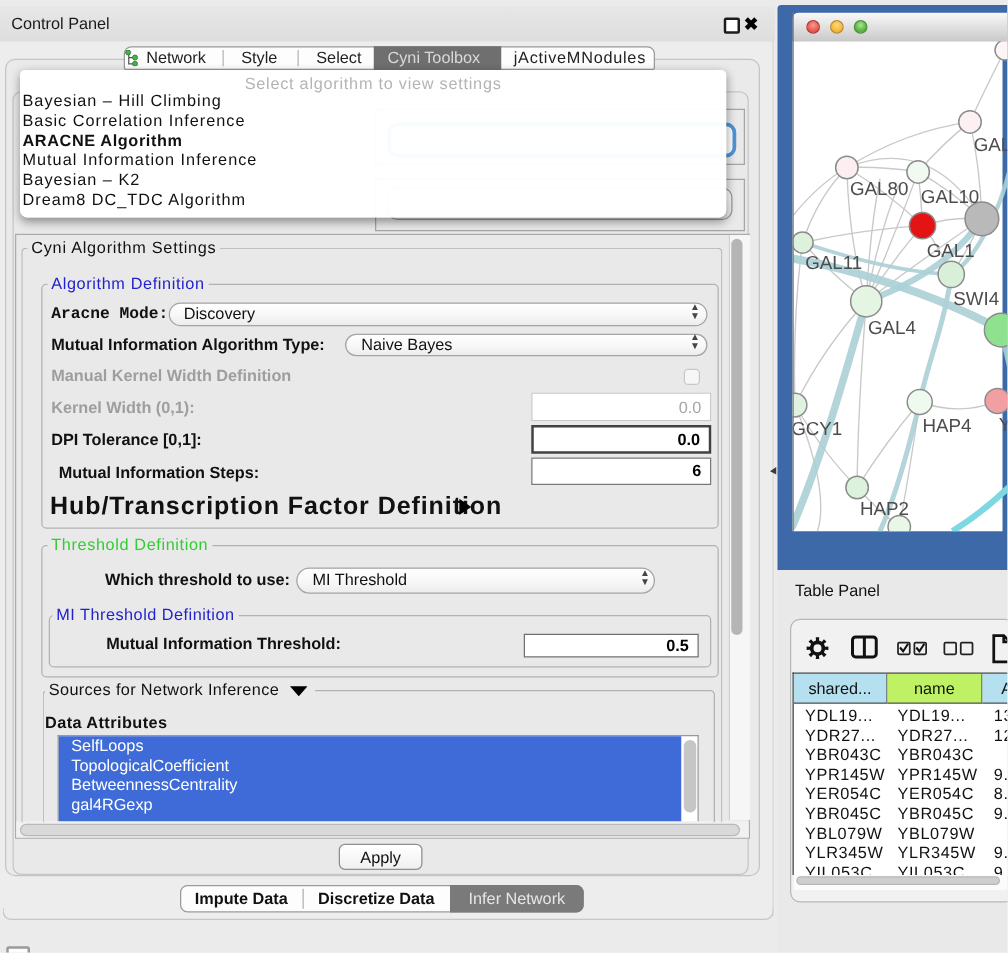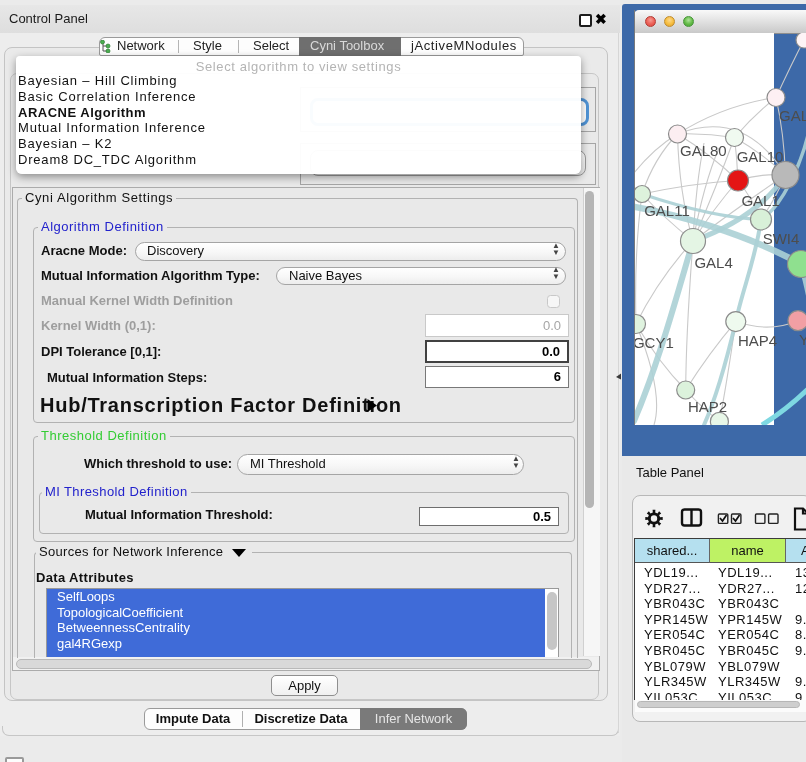--- a/index.html
+++ b/index.html
@@ -59,21 +59,21 @@
 
 <div class="abs" style="left:13px;top:657px;width:586px;height:13px;background:#f1f1f1;"></div>
 <div class="abs" style="left:16px;top:659px;width:576px;height:10px;background:#d9d9d9;border:1px solid #b9b9b9;border-radius:5px;box-sizing:border-box;"></div>
 
 <div class="abs" style="left:17px;top:198px;width:559px;height:459px;border:1px solid #b2b2b2;border-bottom:none;border-radius:4px 4px 0 0;"></div>
 <div class="gtitle" style="left:22px;top:191px;color:#111;letter-spacing:0.6px;">Cyni Algorithm Settings</div>
 
 <div class="grp" style="left:33px;top:227px;width:540px;height:194px;"></div>
 <div class="gtitle" style="left:38px;top:220px;color:#2222cc;letter-spacing:0.5px;">Algorithm Definition</div>
 
-<div class="lbl b" style="left:41px;top:243px;">Aracne Mode:</div>
+<div class="lbl b" style="left:41px;top:243px;font-family:Liberation Mono, monospace;">Aracne Mode:</div>
 <div class="combo" style="left:135px;top:242px;width:431px;height:19px;border-radius:9.5px;"></div>
 <div class="lbl" style="left:147px;top:243px;">Discovery</div>
 <div class="arrows" style="left:552px;top:243px;">
       <div>▲</div>
       <div>▼</div>
     </div>
 
 <div class="lbl b" style="left:41px;top:268px;">Mutual Information Algorithm Type:</div>
 <div class="combo" style="left:276px;top:267px;width:290px;height:18px;border-radius:9px;"></div>
 <div class="lbl" style="left:289px;top:268px;">Naive Bayes</div>
@@ -155,21 +155,21 @@
 <div class="lbl" style="left:18px;top:136px;letter-spacing:0.8px;">Bayesian – K2</div>
 <div class="lbl" style="left:18px;top:152px;letter-spacing:0.8px;">Dream8 DC_TDC Algorithm</div>
 
 <div class="abs" style="left:622px;top:4px;width:184px;height:452px;background:#3d69a8;border-radius:3px 0 0 0;"></div>
 
 <div class="abs" style="left:634px;top:10px;width:172px;height:23px;background:linear-gradient(#f9f9f9,#c9c9c9);border-bottom:1px solid #8e8e8e;border-radius:5px 0 0 0;"></div>
 <div class="abs" style="left:645px;top:16px;width:11px;height:11px;border-radius:50%;background:radial-gradient(circle at 50% 35%,#f49a94,#ec5f55 55%,#d94840);border:0.5px solid #b23b34;box-sizing:border-box;"></div>
 <div class="abs" style="left:664px;top:16px;width:11px;height:11px;border-radius:50%;background:radial-gradient(circle at 50% 35%,#fcd88c,#f6bd3e 55%,#df9f2e);border:0.5px solid #c08c2c;box-sizing:border-box;"></div>
 <div class="abs" style="left:683px;top:16px;width:11px;height:11px;border-radius:50%;background:radial-gradient(circle at 50% 35%,#b0e39a,#62ba46 55%,#4ba234);border:0.5px solid #47953a;box-sizing:border-box;"></div>
 
-<div class="abs" style="left:634px;top:33px;width:140px;height:392px;background:#fff;">
+<div class="abs" style="left:634px;top:33px;width:168px;height:392px;background:#fff;">
 <svg width="172" height="392" viewBox="0 0 172 392">
   <g fill="none" stroke="#c9c9c9" stroke-width="1.1">
     <path d="M142,64.5 Q90,72 43.5,101"></path>
     <path d="M142,64.5 Q120,82 100.5,104.5"></path>
     <path d="M142,64.5 Q150,100 151.5,142"></path>
     <path d="M170,7 Q158,30 142,64.5"></path>
     <path d="M43.5,101 Q72,100 100.5,104.5"></path>
     <path d="M43.5,101 Q75,120 104,147.5"></path>
     <path d="M43.5,101 Q20,125 8,161"></path>
     <path d="M43.5,101 Q45,160 59,208"></path>

